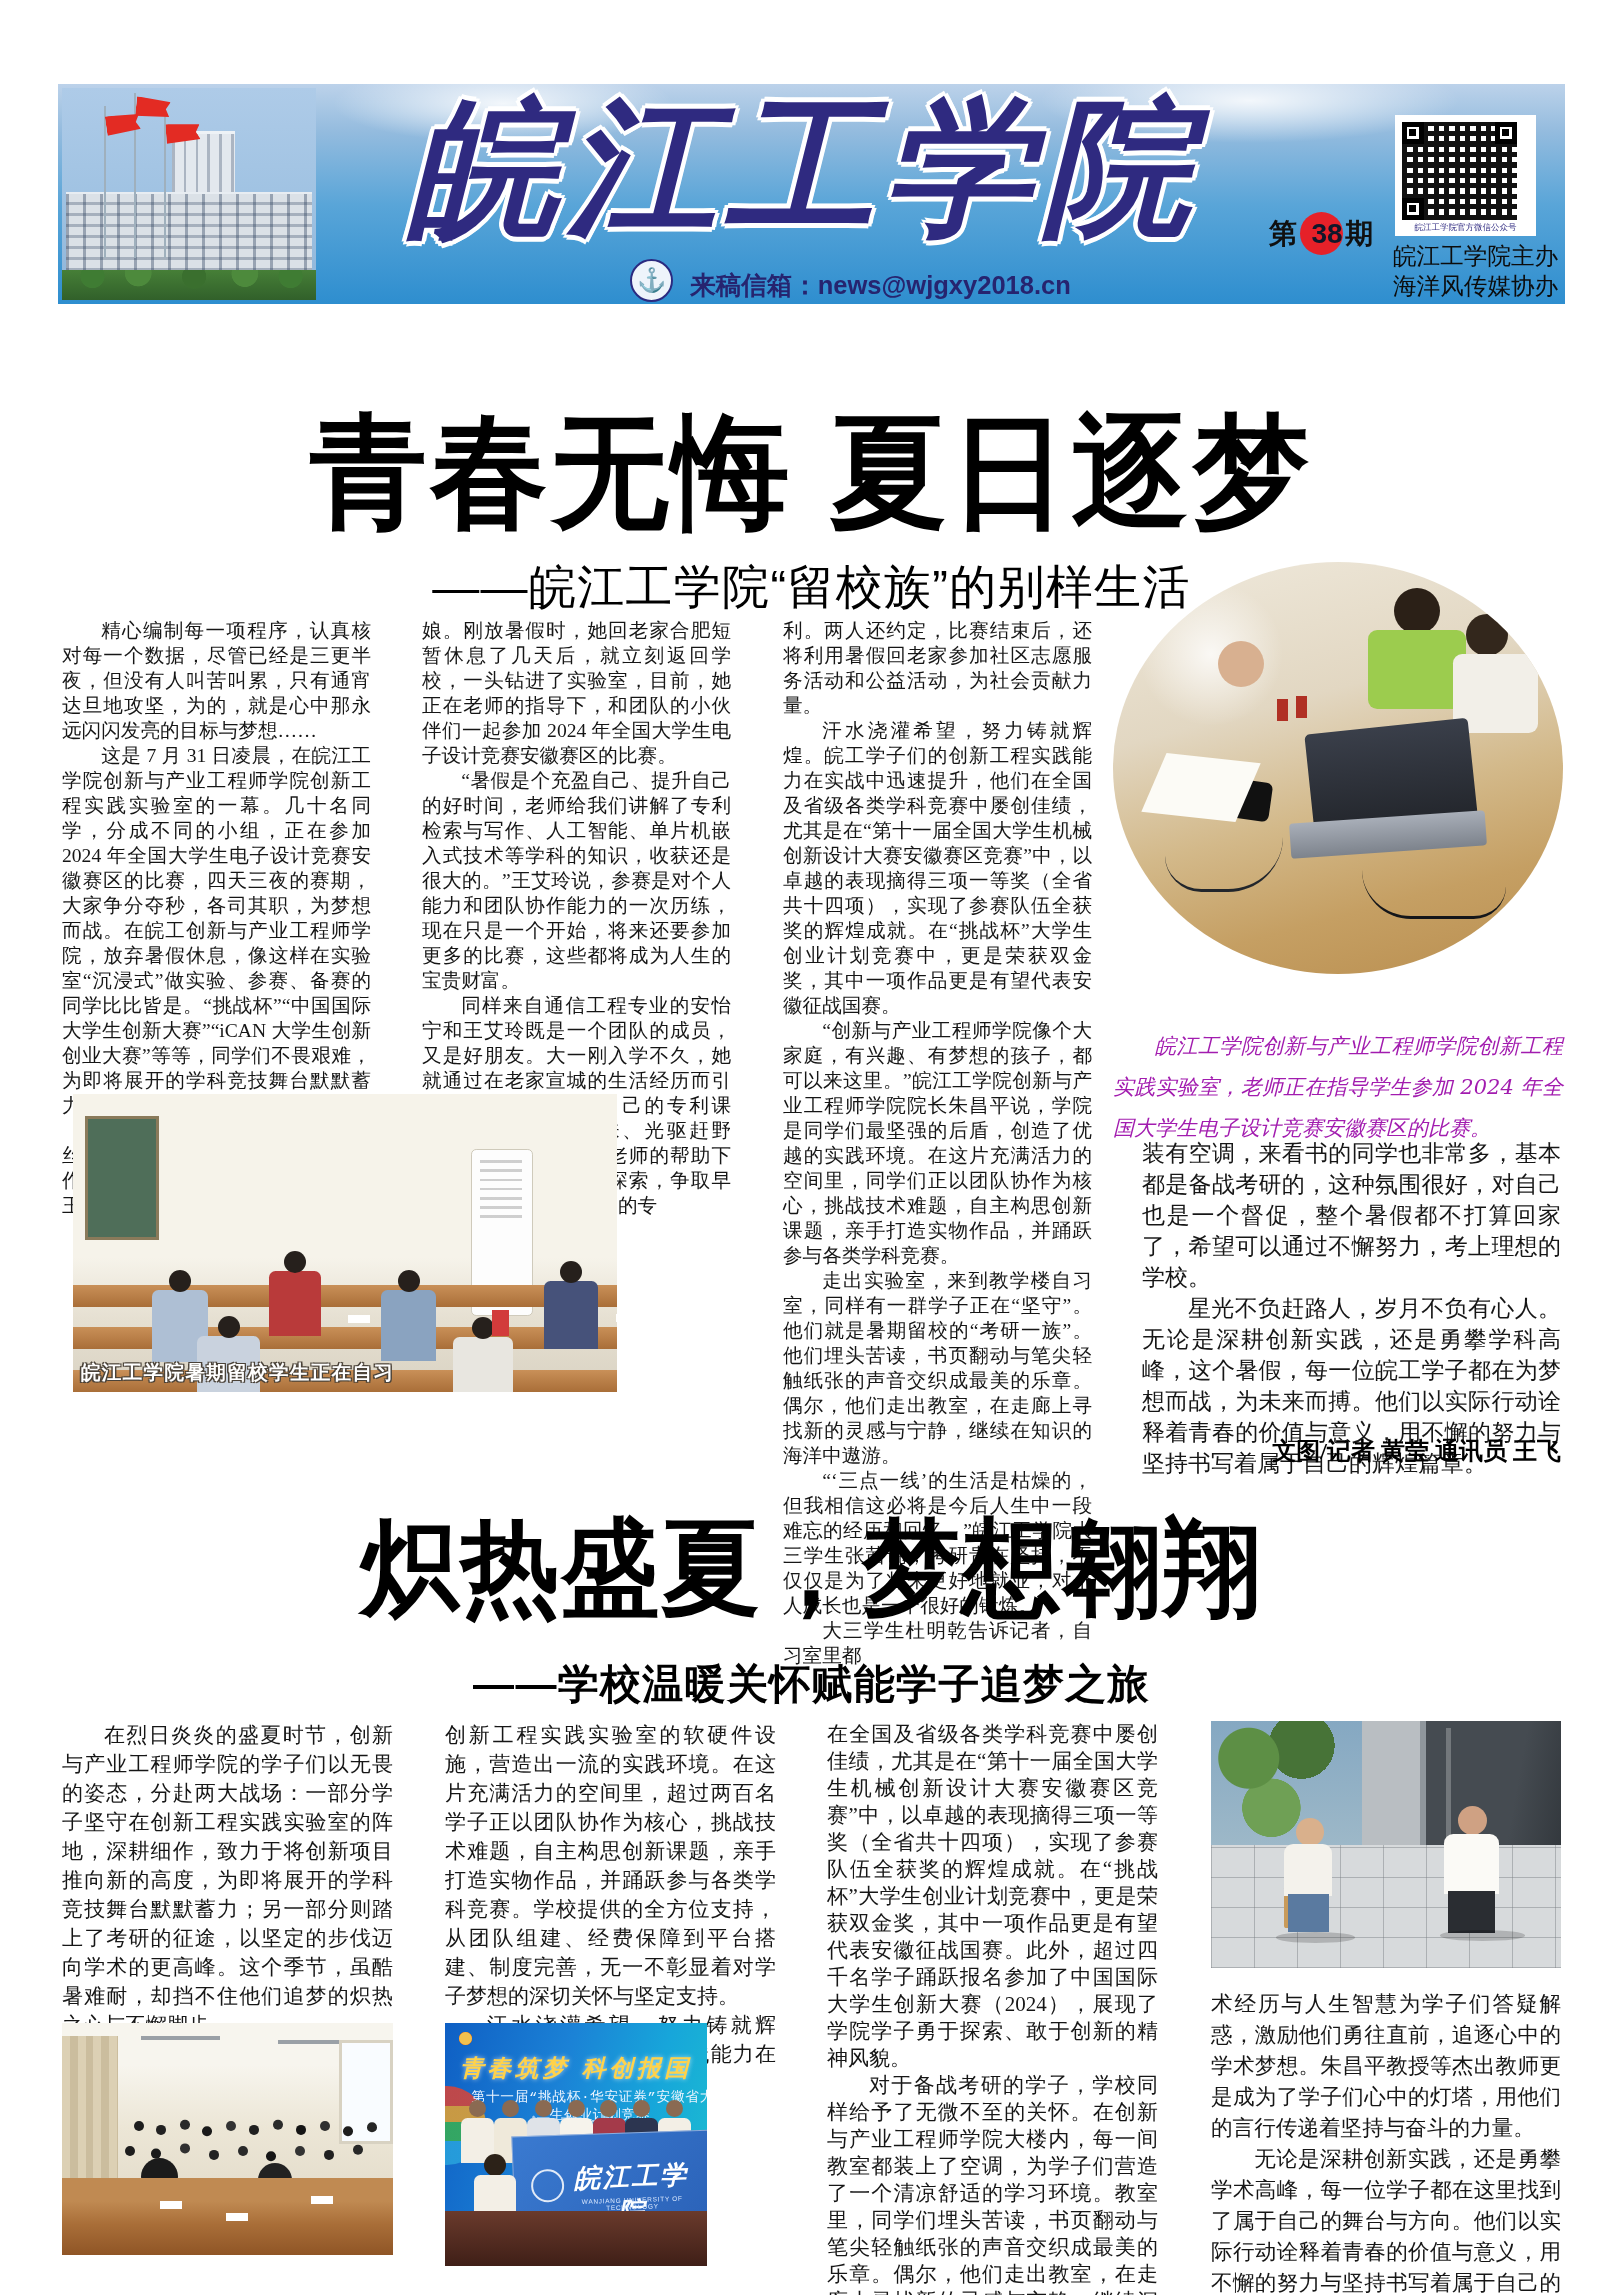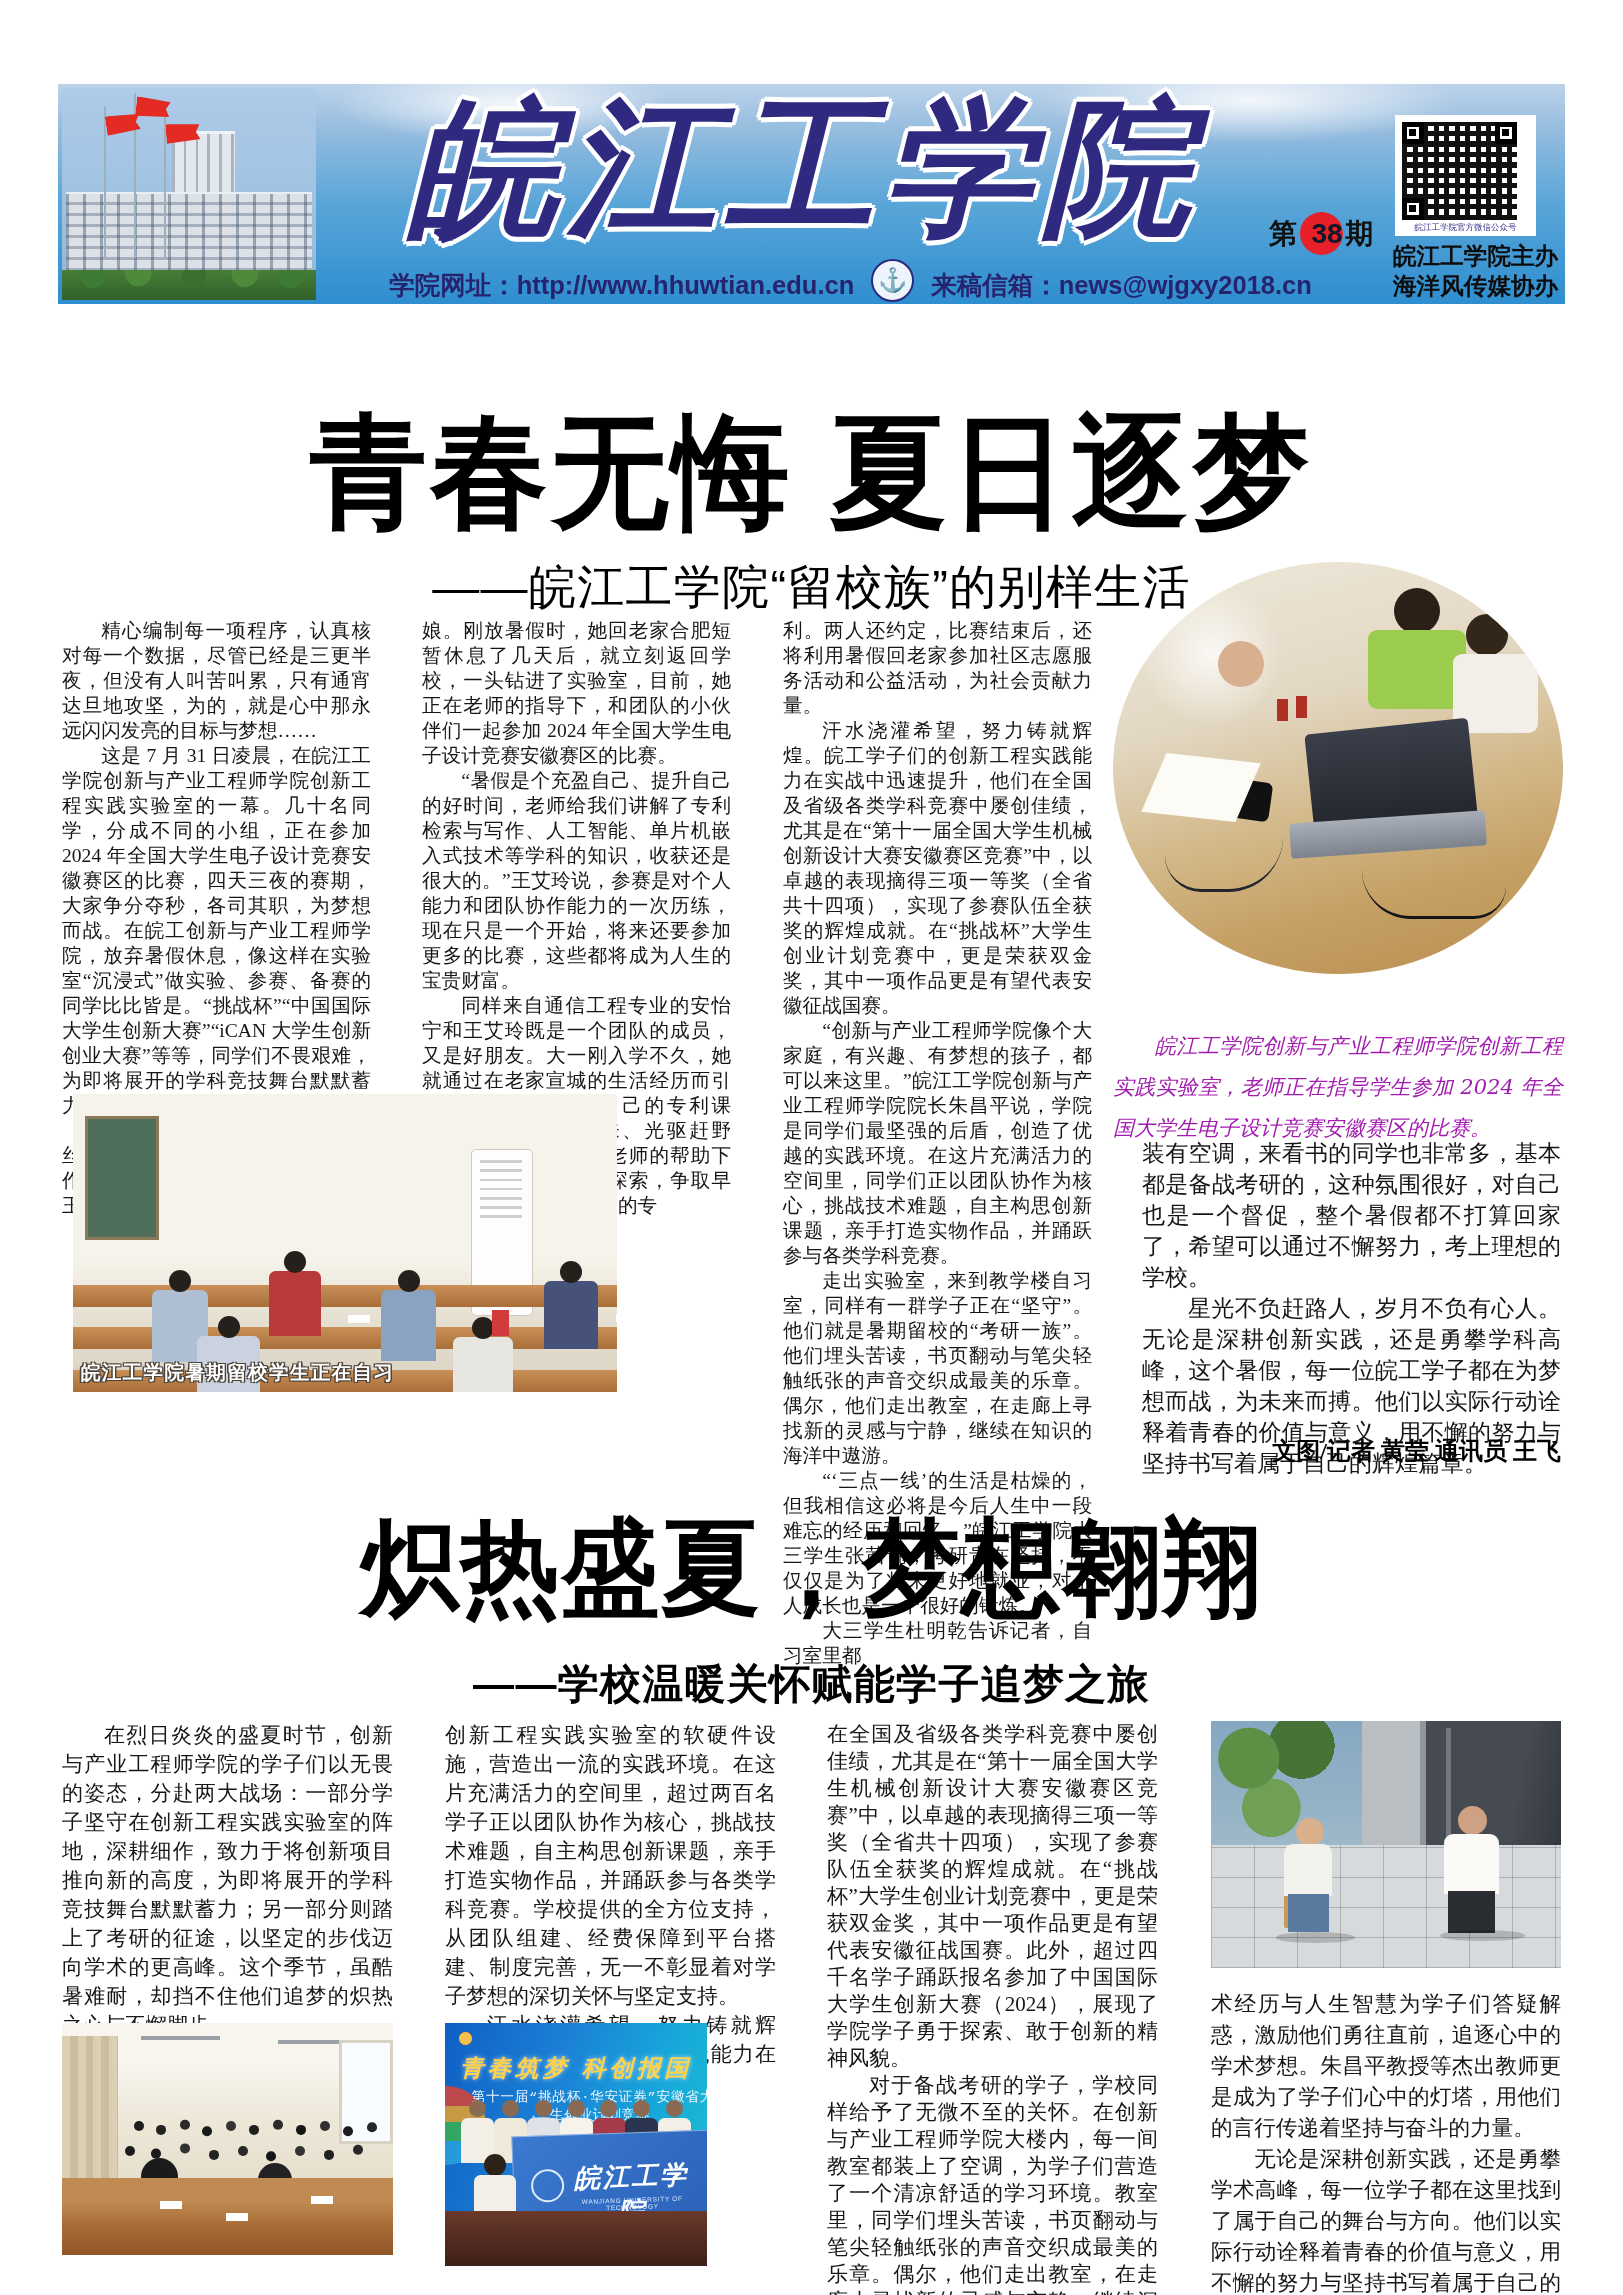--- a/index.html
+++ b/index.html
@@ -39,21 +39,21 @@
     color:#0f172a;font-size:28px;line-height:43px;text-align:right;}
   .mh-qr{position:absolute;left:1337px;top:31px;width:128px;background:#fff;padding:6.5px 6.5px 3.9px 6.5px;}
   .qr-grid{position:relative;width:115px;height:98px;background:#fff;
     background-image:repeating-linear-gradient(0deg,#111 0 5.2px,transparent 5.2px 10.5px),
                      repeating-linear-gradient(90deg,#111 0 5.2px,#fff 5.2px 10.5px);}
   .qr-eye{position:absolute;width:22px;height:22px;border:5.2px solid #000;background:#fff;box-sizing:border-box;}
   .qr-eye::after{content:"";position:absolute;left:2.6px;top:2.6px;width:6.5px;height:6.5px;background:#000;}
   .qr-caption{margin-top:3.3px;font-size:8.5px;line-height:9.8px;color:#2f2a80;text-align:center;
     font-family:"Liberation Sans",sans-serif;}
   .mh-orgs{position:absolute;left:1335px;top:157px;font-size:23.6px;line-height:30px;
-    font-family:"Liberation Sans",sans-serif;font-weight:700;color:#0c0c0c;}
+    font-family:"Liberation Sans",sans-serif;font-weight:400;color:#0c0c0c;}
   .mh-contact{position:absolute;left:308px;bottom:1.3px;width:969px;display:flex;align-items:center;
     justify-content:center;gap:17px;font-family:"Liberation Sans",sans-serif;
     font-weight:bold;font-size:25.5px;color:#26246f;}
   .seal{width:43px;height:43px;border-radius:50%;background:#eef4fb;border:2.6px solid #2b2a80;
     box-sizing:border-box;text-align:center;line-height:38px;font-size:23.6px;color:#2b2a80;margin-top:-9.2px;}
 
   
   .headline{position:absolute;left:0;width:1623px;text-align:center;color:#000;
     font-family:"Liberation Sans",sans-serif;font-weight:900;}
   .h1{top:395px;font-size:117px;letter-spacing:3.9px;transform:scaleY(1.06);}
@@ -208,21 +208,20 @@
       </div>
       <div class="qr-caption">皖江工学院官方微信公众号</div>
     </div>
 
     <div class="mh-orgs">
       <div>皖江工学院主办</div>
       <div>海洋风传媒协办</div>
     </div>
 
     <div class="mh-contact">
-      <span>学院网址：http://www.hhuwtian.edu.cn</span>
       <span class="seal">⚓</span>
       <span>来稿信箱：news@wjgxy2018.cn</span>
     </div>
   </div>
 
   <div class="headline h1">青春无悔 夏日逐梦</div>
   <div class="headline h1s">——皖江工学院“留校族”的别样生活</div>
 
   <div id="a1c1" class="col a1col">
     <p class="ind">精心编制每一项程序，认真核对每一个数据，尽管已经是三更半夜，但没有人叫苦叫累，只有通宵达旦地攻坚，为的，就是心中那永远闪闪发亮的目标与梦想……</p>

